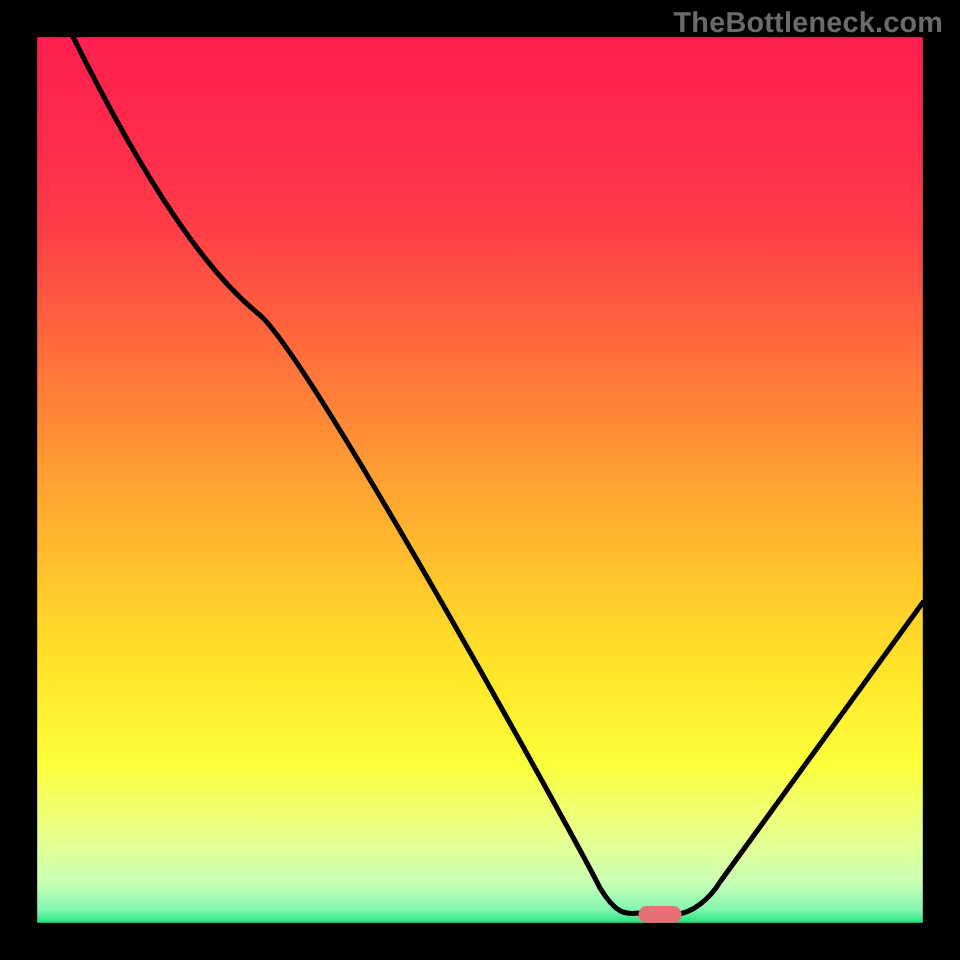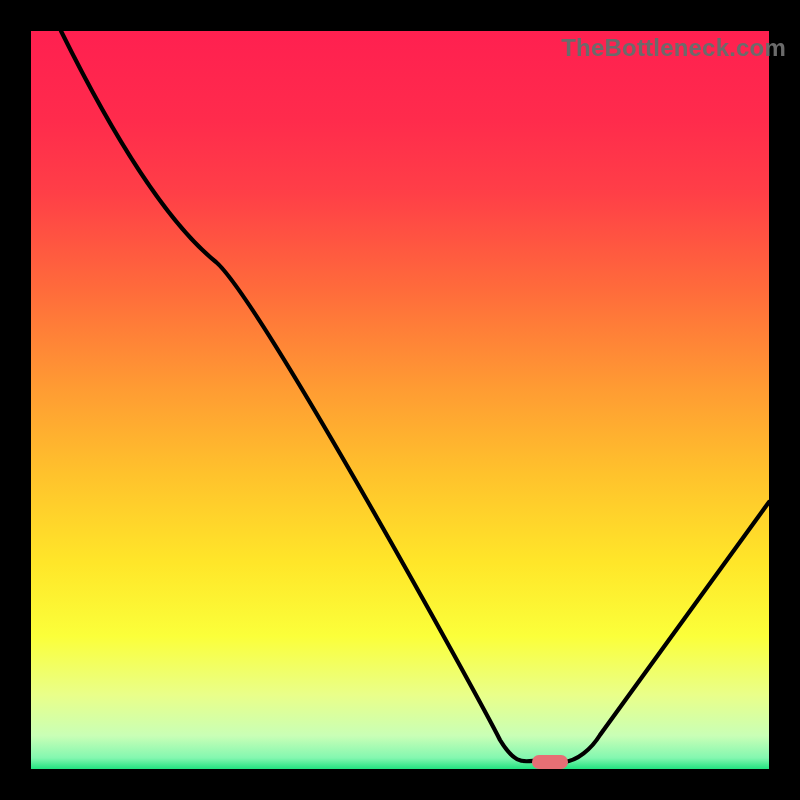--- a/index.html
+++ b/index.html
@@ -23,21 +23,20 @@
   }
   .watermark {
     position: absolute;
     top: 6px;
     right: 14px;
     font-family: Arial, Helvetica, sans-serif;
     font-size: 24px;
     font-weight: 600;
     color: #6b6b6b;
     letter-spacing: 0.2px;
-    margin-top: 28px;
   }
 </style>
 </head>
 <body>
 
 <div class="stage">
 
   <svg viewBox="0 0 800 800">
     <defs>
       <linearGradient id="bg" x1="0" y1="0" x2="0" y2="1">

